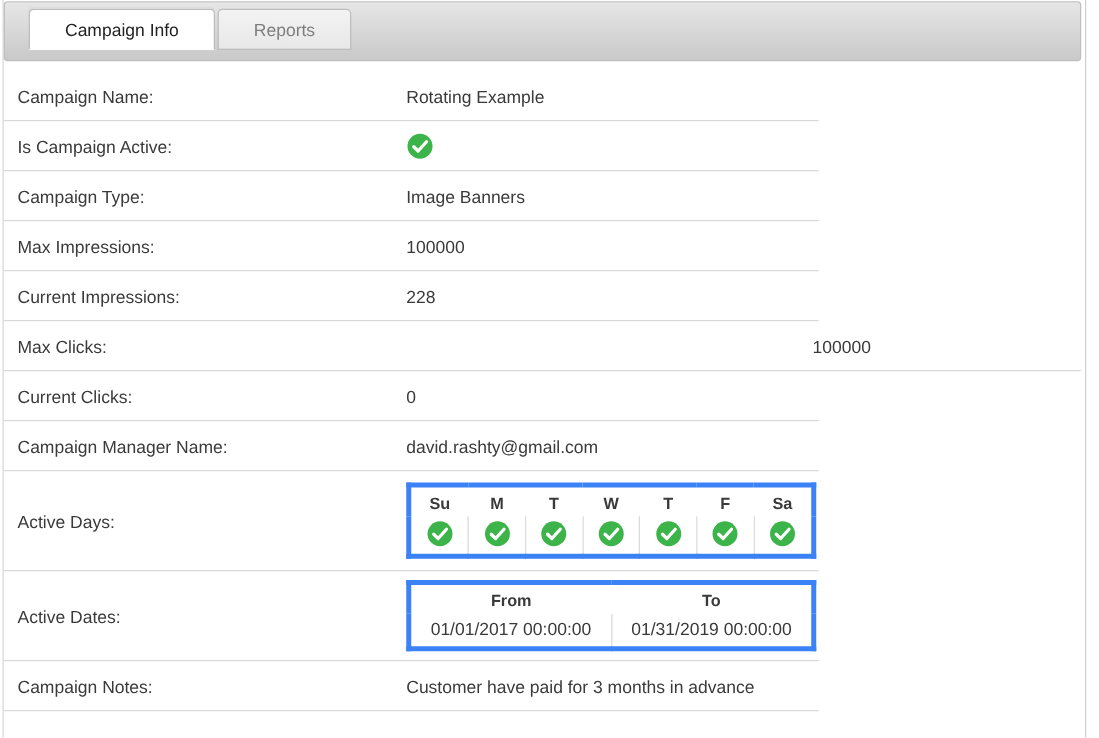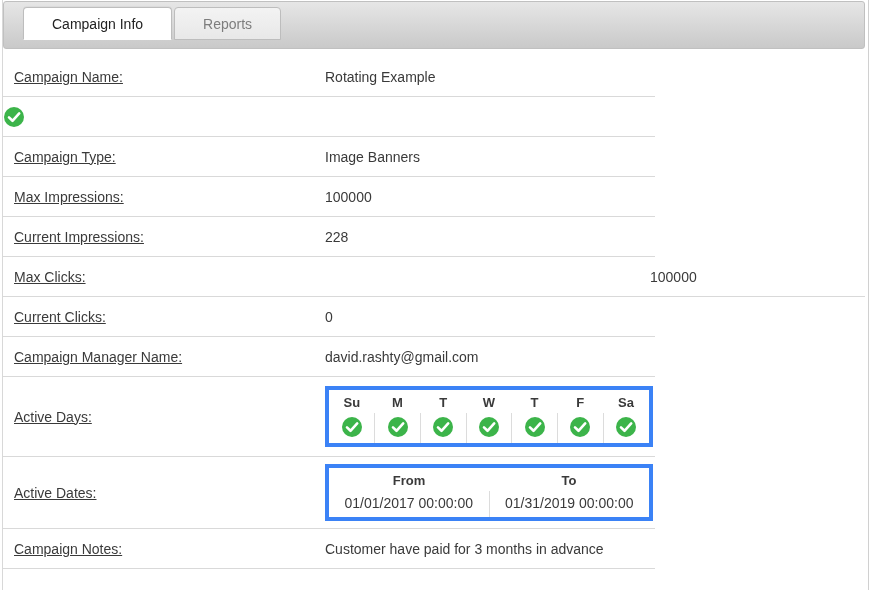--- a/index.html
+++ b/index.html
@@ -106,21 +106,20 @@
     width: 862px;
   }
   .row-label {
     flex: 0 0 auto;
     width: 322px;
     padding-left: 11px;
     box-sizing: border-box;
     font-size: 14px;
     color: #3a3a3a;
     white-space: nowrap;
-    text-decoration: underline;
   }
   .row-value {
     flex: 1 1 auto;
     font-size: 14px;
     color: #3a3a3a;
     white-space: nowrap;
   }
   .row-value.offset-right {
     padding-left: 325px;
   }
@@ -196,20 +195,21 @@
   </div>
 
   <div id="detail-list">
 
     <div class="row h40">
       <div class="row-label">Campaign Name:</div>
       <div class="row-value">Rotating Example</div>
     </div>
 
     <div class="row h40">
+      <div class="row-label">Is Campaign Active:</div>
       <div class="row-value">
         <span class="check-icon">
           <svg viewBox="0 0 22 22" width="22" height="22">
             <circle cx="11" cy="11" r="10" fill="#3cb44a"></circle>
             <path d="M6 11.4 L9.5 14.8 L16.2 7.4" stroke="#ffffff" stroke-width="2.6" fill="none" stroke-linecap="round" stroke-linejoin="round"></path>
           </svg>
         </span>
       </div>
     </div>
 

